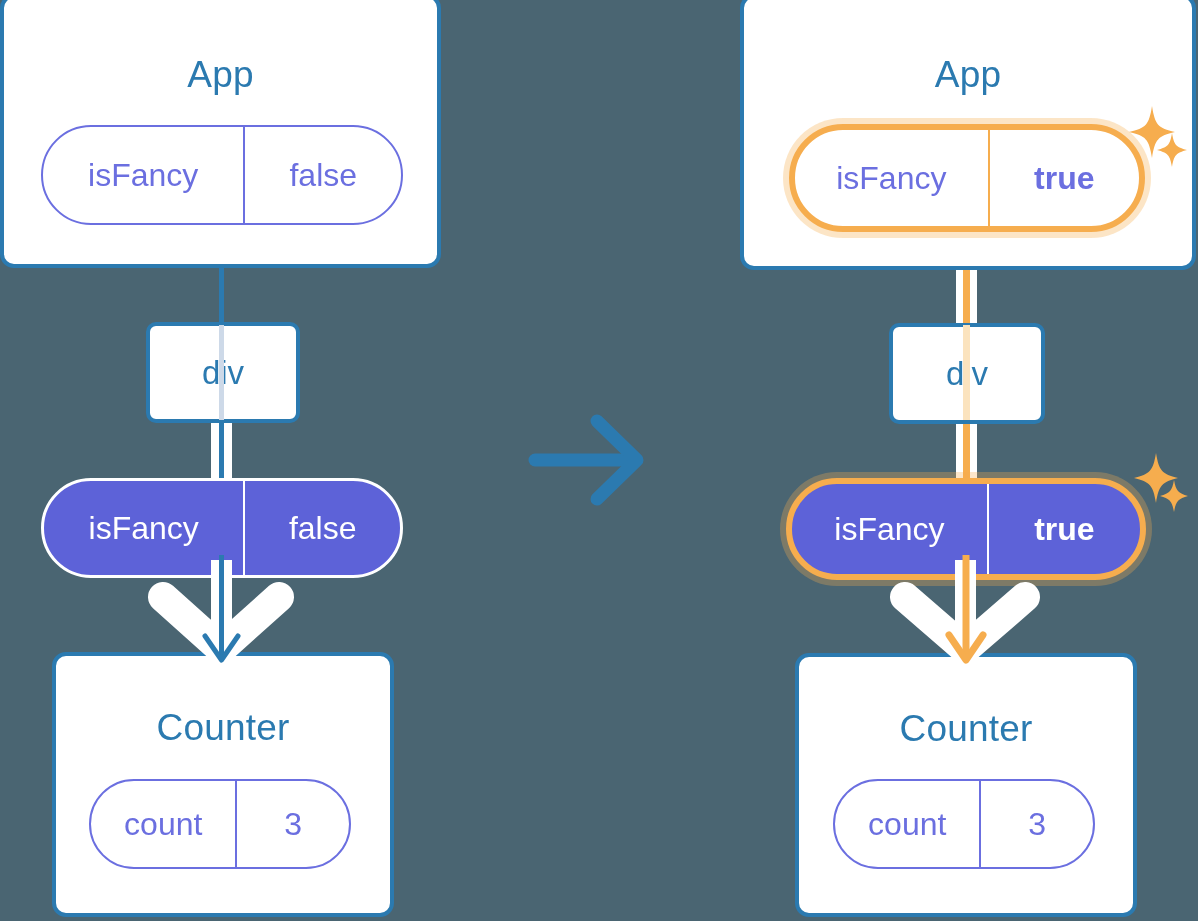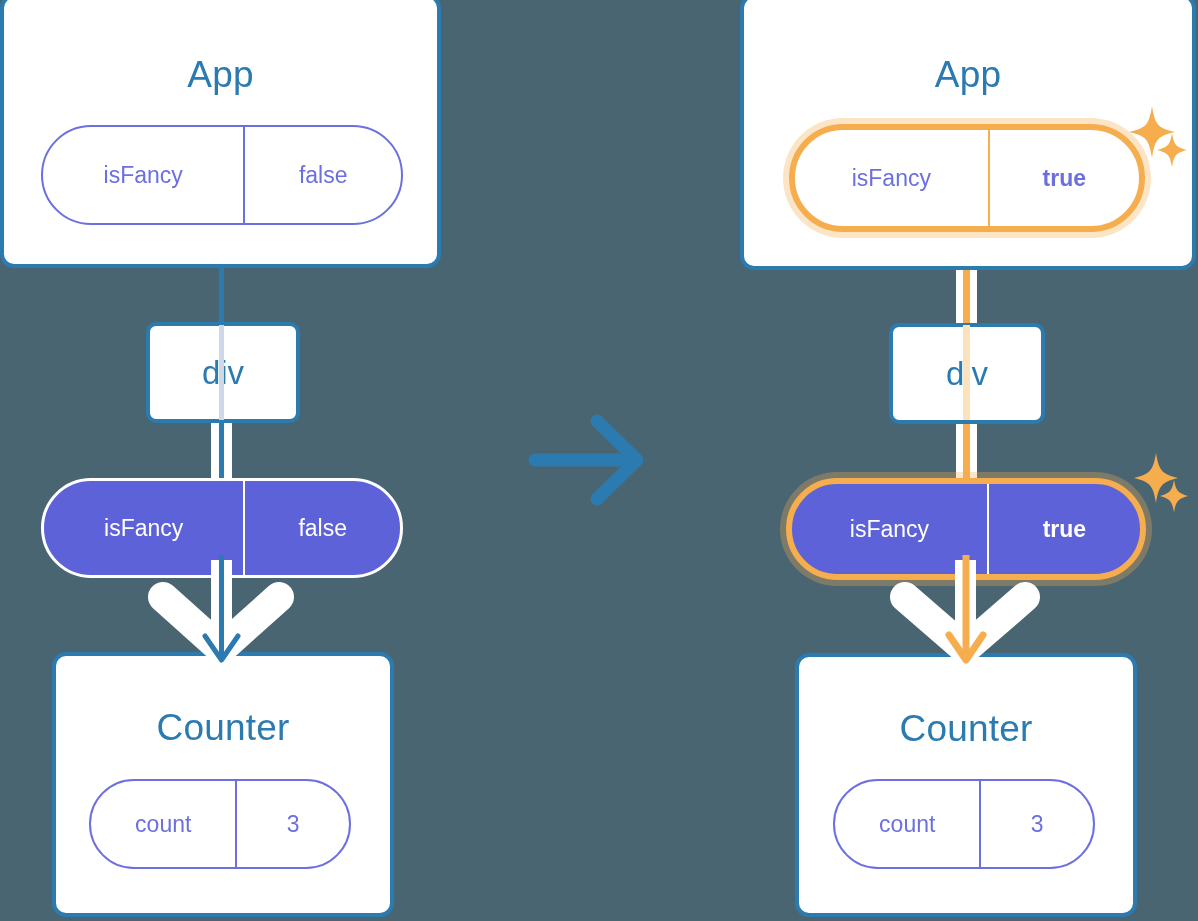--- a/index.html
+++ b/index.html
@@ -63,21 +63,21 @@
     display: flex;
     align-items: stretch;
     border-radius: 999px;
     z-index: 8;
   }
   .pill .cell {
     display: flex;
     align-items: center;
     justify-content: center;
     box-sizing: border-box;
-    font-size: 23px;
+    font-size: 32px;
     line-height: 1;
   }
   .pill .cell.left  { flex: 0 0 56%; }
   .pill .cell.right { flex: 1 1 auto; }
 
   
   .pill.outline {
     background: #ffffff;
     border: 2px solid #6b6fe0;
     color: #6b6fe0;

